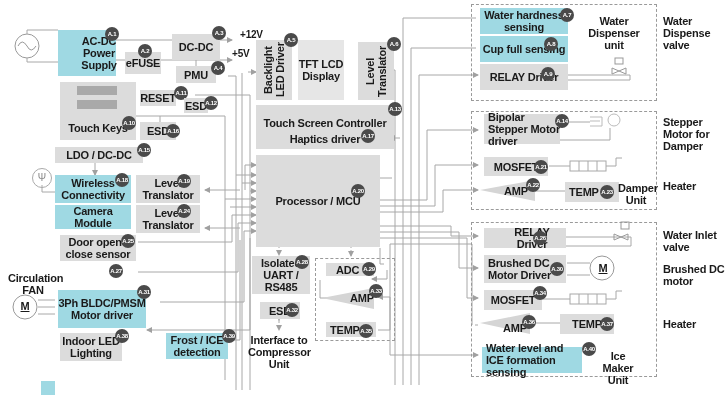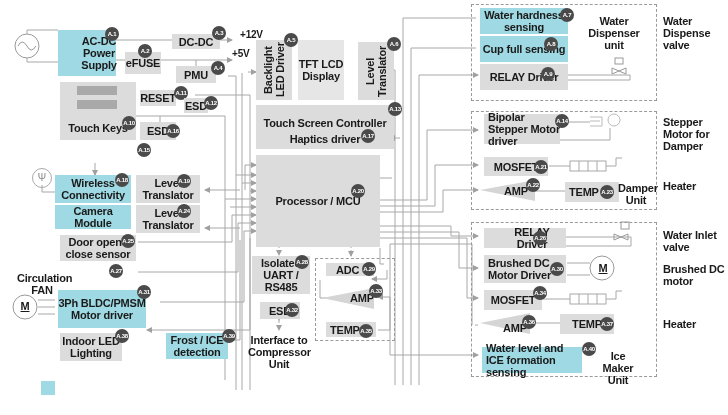--- a/index.html
+++ b/index.html
@@ -140,21 +140,21 @@
 </svg>
 
 <div class="blk mod" style="left:58px;top:30px;width:58px;height:46px;padding-left:24px;">
       <span>AC-DC Power Supply</span>
     </div>
 <div class="badge" style="left:105px;top:27px;">A.1</div>
 <div class="blk" style="left:125px;top:52px;width:36px;height:22px;">
       <span>eFUSE</span>
     </div>
 <div class="badge" style="left:138px;top:44px;">A.2</div>
-<div class="blk" style="left:172px;top:34px;width:48px;height:15px;">
+<div class="blk" style="left:172px;top:34px;width:48px;height:26px;">
       <span>DC-DC</span>
     </div>
 <div class="badge" style="left:212px;top:26px;">A.3</div>
 <div class="lbl small" style="left:240px;top:29px;">+12V</div>
 <div class="lbl small" style="left:232px;top:48px;">+5V</div>
 <div class="blk" style="left:176px;top:66px;width:40px;height:17px;">
       <span>PMU</span>
     </div>
 <div class="badge" style="left:211px;top:61px;">A.4</div>
 
@@ -190,20 +190,23 @@
 <div class="badge" style="left:174px;top:86px;">A.11</div>
 <div class="blk" style="left:184px;top:98px;width:24px;height:15px;">
       <span>ESD</span>
     </div>
 <div class="badge" style="left:204px;top:96px;">A.12</div>
 <div class="blk" style="left:140px;top:122px;width:36px;height:18px;">
       <span>ESD</span>
     </div>
 <div class="badge" style="left:166px;top:124px;">A.16</div>
 
+<div class="blk" style="left:55px;top:147px;width:88px;height:16px;">
+      <span>LDO / DC-DC</span>
+    </div>
 <div class="badge" style="left:137px;top:143px;">A.15</div>
 <div style="position:absolute;left:32px;top:168px;width:18px;height:18px;border:1px solid #aaa;border-radius:50%;font-size:10px;color:#888;text-align:center;line-height:18px;">Ψ</div>
 <div class="blk mod" style="left:55px;top:175px;width:76px;height:28px;">
       <span>Wireless Connectivity</span>
     </div>
 <div class="badge" style="left:115px;top:173px;">A.18</div>
 <div class="blk mod" style="left:55px;top:205px;width:76px;height:24px;">
       <span>Camera Module</span>
     </div>
 <div class="blk" style="left:136px;top:175px;width:64px;height:28px;">
@@ -213,21 +216,21 @@
 <div class="blk" style="left:136px;top:205px;width:64px;height:28px;">
       <span>Level Translator</span>
     </div>
 <div class="badge" style="left:177px;top:204px;">A.24</div>
 <div class="blk" style="left:60px;top:235px;width:76px;height:26px;">
       <span>Door open / close sensor</span>
     </div>
 <div class="badge" style="left:121px;top:234px;">A.25</div>
 <div class="badge" style="left:109px;top:264px;">A.27</div>
 
-<div class="lbl" style="left:17px;top:272px;width:50px;">Circulation FAN</div>
+<div class="lbl" style="left:8px;top:272px;width:50px;">Circulation FAN</div>
 <div class="lbl" style="left:18px;top:300px;width:14px;text-decoration:underline;">M</div>
 <div class="blk mod" style="left:58px;top:290px;width:88px;height:38px;">
       <span>3Ph BLDC/PMSM Motor driver</span>
     </div>
 <div class="badge" style="left:137px;top:285px;">A.31</div>
 <div class="blk" style="left:60px;top:333px;width:62px;height:28px;">
       <span>Indoor LED Lighting</span>
     </div>
 <div class="badge" style="left:115px;top:329px;">A.38</div>
 <div class="blk mod" style="left:166px;top:333px;width:62px;height:26px;">

